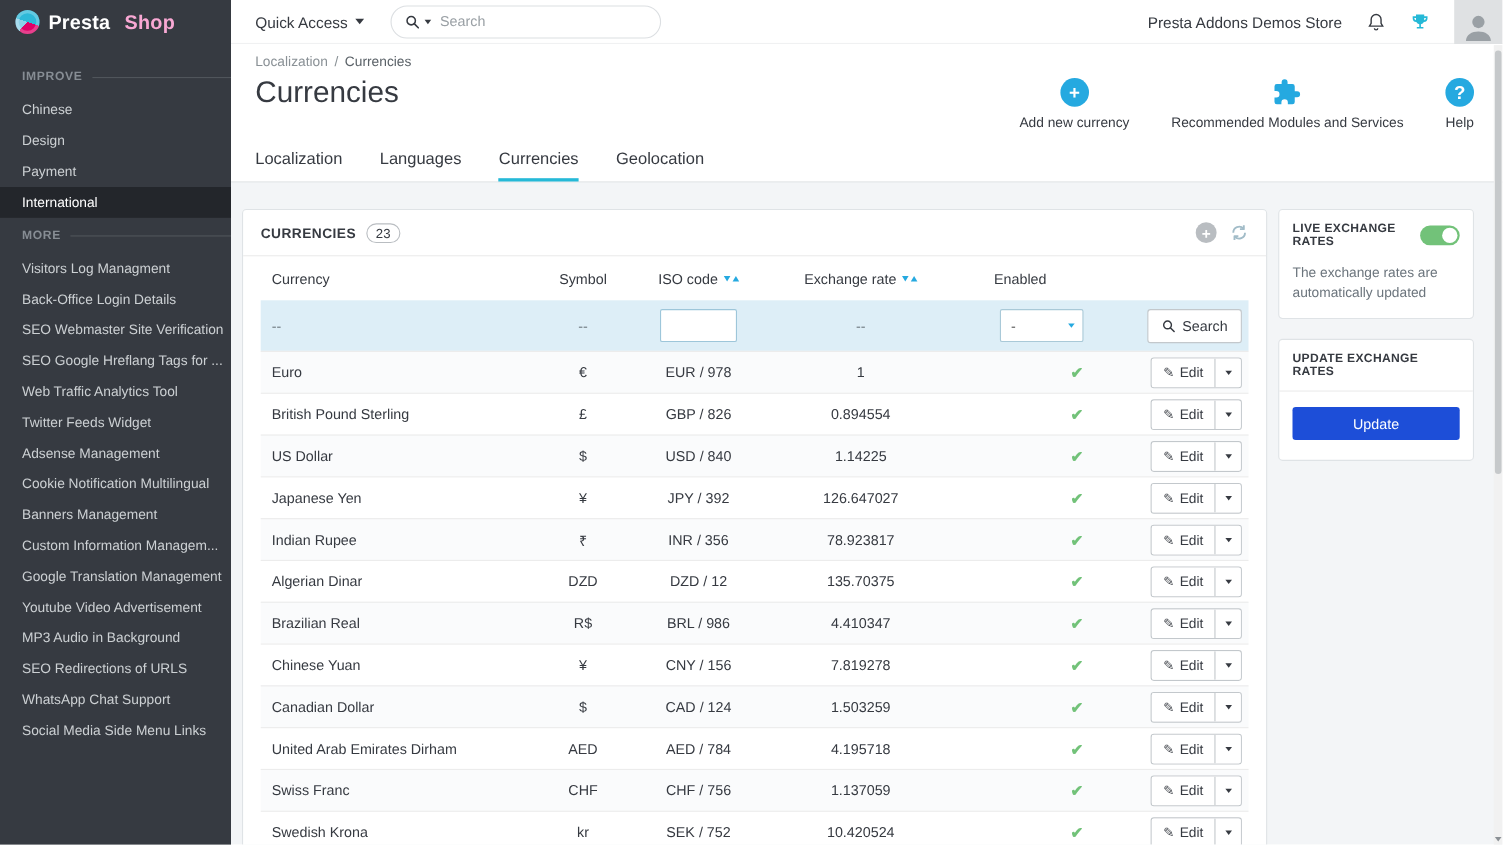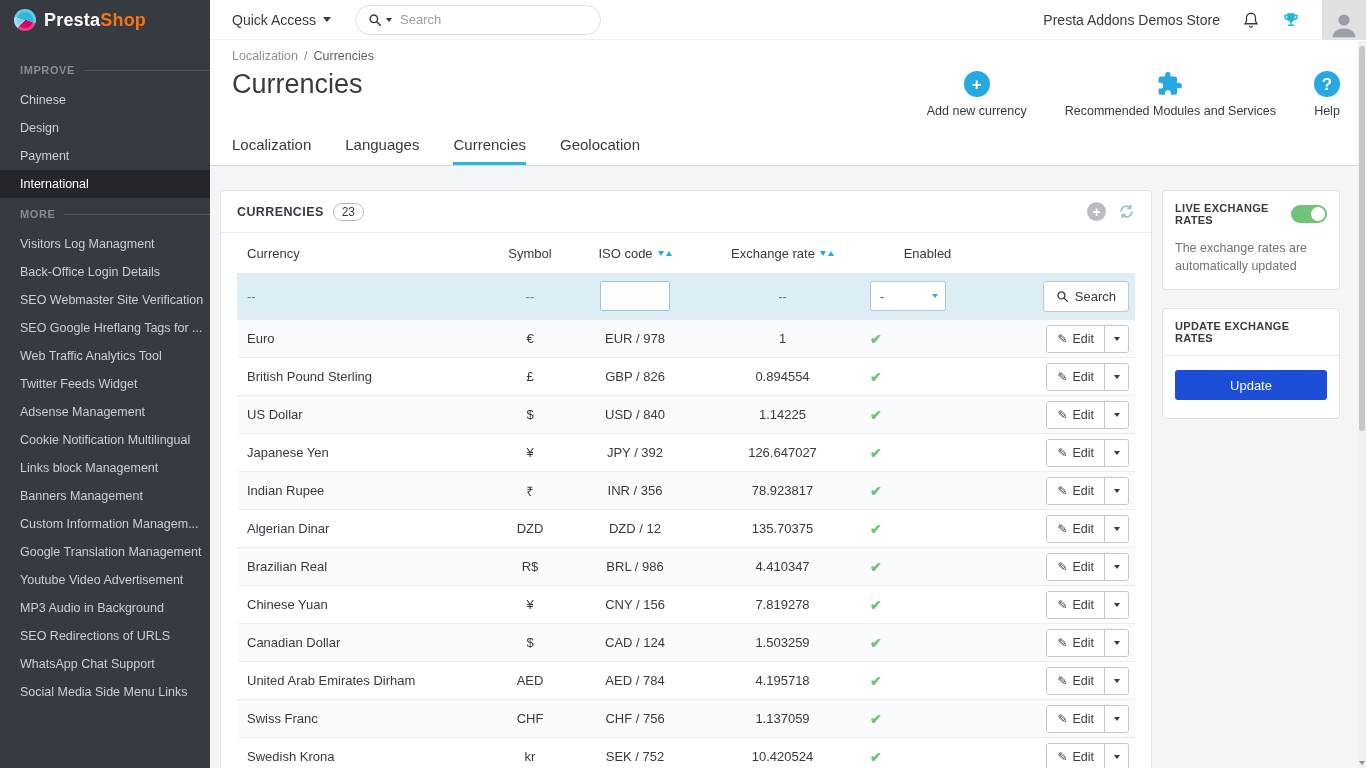--- a/index.html
+++ b/index.html
@@ -9,21 +9,21 @@
 
   
   .topbar { display:flex; height:40px; }
   .logo-area { width:210px; background:#363a41; display:flex; align-items:center;
     padding-left:14px; gap:8px; cursor:pointer; }
   .logo-mark { width:22px; height:22px; border-radius:50%;
     background:conic-gradient(#2eb9d8 0 30%, #df0067 30% 62%, #8bd0e8 62% 80%, #2eb9d8 80% 100%);
     box-shadow:inset 0 0 0 3px rgba(255,255,255,.25); }
   .logo-text { font-size:18px; font-weight:bold; letter-spacing:.2px; }
   .logo-text .lp { color:#fff; }
-  .logo-text .ls { color:#f97316; }
+  .logo-text .ls { color:#f9a8d4;margin-left:13px; }
   .topbar-main { flex:1; background:#fff; display:flex; align-items:center;
     padding:0 0 0 22px; border-bottom:1px solid #f0f1f2; }
   .quick-access { display:flex; align-items:center; gap:7px; font-size:14px;
     color:#363a41; font-weight:500; cursor:pointer; }
   .search-pill { display:flex; align-items:center; margin-left:24px; width:246px; height:30px;
     border:1px solid #dcdfe2; border-radius:16px; padding:0 12px; gap:8px; }
   .search-scope { display:flex; align-items:center; gap:4px; cursor:pointer; }
   .search-pill input { border:none; outline:none; flex:1; font-size:13px; color:#363a41;
     font-family:"Liberation Sans", sans-serif; min-width:0; }
   .search-pill input::placeholder { color:#9aa0a5; }
@@ -92,21 +92,21 @@
   .table-wrap { padding:0 16px 16px; }
   .thead, .filter-row, .trow { display:flex; align-items:center; }
   .thead { height:40px; font-size:13px; color:#363a41; }
   .filter-row { height:46px; background:#ddeef7; font-size:13px; color:#6f7a80; }
   .trow { height:38px; font-size:13px; color:#363a41; border-top:1px solid #ececec; }
   .trow:nth-child(odd) { background:#fafbfc; }
   .c-name { flex:1; text-align:left; padding-left:10px; }
   .c-sym { width:90px; text-align:center; }
   .c-iso { width:120px; text-align:center; }
   .c-rate { width:175px; text-align:center; }
-  .c-enabled { width:115px; text-align:left; }
+  .c-enabled { width:115px; text-align:right; }
   .c-actions { width:150px; display:flex; justify-content:flex-end; padding-right:6px; }
   .hcell-flex { display:inline-flex; align-items:center; justify-content:center; width:100%; }
   .c-name .hcell-flex { justify-content:flex-start; }
 
   .filter-input { width:70px; height:30px; border:1px solid #9dc6da; border-radius:2px;
     background:#fff; outline:none; font-size:13px; padding:0 6px;
     font-family:"Liberation Sans", sans-serif; }
   .filter-select { width:76px; height:30px; border:1px solid #a9c9d8; border-radius:2px;
     background:#fff; display:inline-flex; align-items:center; justify-content:space-between;
     padding:0 7px 0 9px; color:#555; cursor:pointer; }
@@ -213,21 +213,20 @@
           <span class="sb-rule"></span>
         </div>
         <div class="sb-item">Visitors Log Managment</div>
         <div class="sb-item">Back-Office Login Details</div>
         <div class="sb-item">SEO Webmaster Site Verification</div>
         <div class="sb-item">SEO Google Hreflang Tags for ...</div>
         <div class="sb-item">Web Traffic Analytics Tool</div>
         <div class="sb-item">Twitter Feeds Widget</div>
         <div class="sb-item">Adsense Management</div>
         <div class="sb-item">Cookie Notification Multilingual</div>
-        <div class="sb-item">Links block Management</div>
         <div class="sb-item">Banners Management</div>
         <div class="sb-item">Custom Information Managem...</div>
         <div class="sb-item">Google Translation Management</div>
         <div class="sb-item">Youtube Video Advertisement</div>
         <div class="sb-item">MP3 Audio in Background</div>
         <div class="sb-item">SEO Redirections of URLS</div>
         <div class="sb-item">WhatsApp Chat Support</div>
         <div class="sb-item">Social Media Side Menu Links</div>
       </div>
     </aside>

